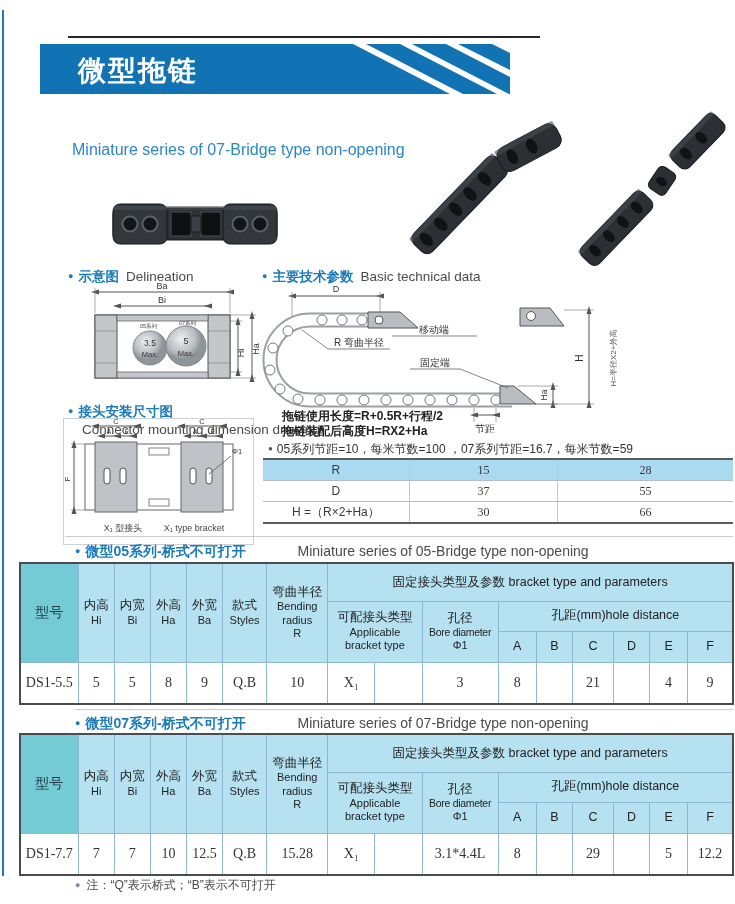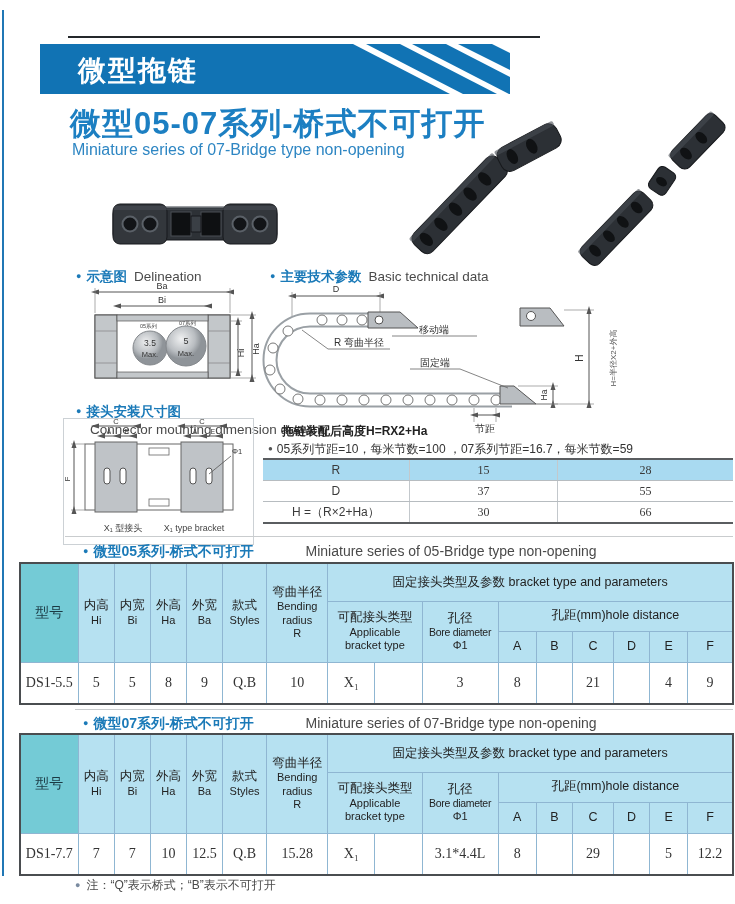--- a/index.html
+++ b/index.html
@@ -12,21 +12,21 @@
   .banner-wrap{position:absolute;left:40px;top:44px;width:470px;height:50px;}
   .banner-title{position:absolute;left:78px;top:52px;color:#fff;font-weight:bold;
                 font-size:28px;letter-spacing:2px;z-index:2;}
 
   
   .big-title{position:absolute;left:70px;top:103px;color:#1c7fc2;font-weight:bold;
              font-size:31px;letter-spacing:1px;}
   .sub-title{position:absolute;left:72px;top:141px;color:#2e86c3;font-size:16px;}
 
   
-  .sec-label{position:absolute;font-size:13.5px;white-space:nowrap;margin-left:8px;}
+  .sec-label{position:absolute;font-size:13.5px;white-space:nowrap;}
   .sec-label .bullet{color:#1b7ab8;font-size:9px;vertical-align:2px;margin-right:5px;}
   .sec-label .cn{color:#1b7ab8;font-weight:bold;}
   .sec-label .en{color:#4a4a4a;margin-left:7px;font-weight:normal;}
   .sec-label .en-line{display:block;margin-left:14px;color:#4a4a4a;font-weight:normal;margin-top:1px;}
 
   .sep-line{position:absolute;height:1px;background:#c9ccce;}
 
   
   .formula{position:absolute;font-size:12px;font-weight:bold;color:#222;white-space:nowrap;}
   .pitch-note{position:absolute;font-size:12px;color:#333;white-space:nowrap;}
@@ -68,21 +68,20 @@
   <div class="banner-wrap">
     <svg width="470" height="50" viewBox="0 0 470 50">
       <polygon points="0,0 313,0 410,50 0,50" fill="#1173b4"></polygon>
       <polygon points="326,0 360,0 457,50 423,50" fill="#1173b4"></polygon>
       <polygon points="372,0 406,0 470,33 470,50 469,50" fill="#1173b4"></polygon>
       <polygon points="418,0 452,0 470,9 470,26" fill="#1173b4"></polygon>
     </svg>
   </div>
   <div class="banner-title">微型拖链</div>
 
-  <div class="big-title">微型05-07系列-桥式不可打开</div>
   <div class="sub-title">Miniature series of 07-Bridge type non-opening</div>
 
   <svg style="position:absolute;left:105px;top:190px" width="180" height="68" viewBox="0 0 180 68">
     <rect x="8" y="18" width="164" height="32" rx="6" fill="#2d3136" stroke="#17191c"></rect>
     <rect x="8" y="14" width="54" height="40" rx="7" fill="#33373c" stroke="#17191c"></rect>
     <rect x="118" y="14" width="54" height="40" rx="7" fill="#33373c" stroke="#17191c"></rect>
     <rect x="9" y="16" width="162" height="4" fill="#4a5057" opacity="0.55"></rect>
     <circle cx="25" cy="34" r="7.5" fill="#121417" stroke="#5a6067" stroke-width="2"></circle>
     <circle cx="45" cy="34" r="7.5" fill="#121417" stroke="#5a6067" stroke-width="2"></circle>
     <circle cx="135" cy="34" r="7.5" fill="#121417" stroke="#5a6067" stroke-width="2"></circle>
@@ -288,20 +287,21 @@
     <line x1="291" y1="104" x2="291" y2="122" stroke="#555" marker-start="url(#arr)" marker-end="url(#arr)"></line>
     <text x="285" y="113" font-size="8.5" fill="#333" transform="rotate(-90 285,113)" text-anchor="middle">Ha</text>
 
     <line x1="302" y1="28" x2="332" y2="28" stroke="#888" stroke-width="0.7"></line>
     <line x1="274" y1="122" x2="332" y2="122" stroke="#888" stroke-width="0.7"></line>
     <line x1="327" y1="28" x2="327" y2="122" stroke="#555" marker-start="url(#arr)" marker-end="url(#arr)"></line>
     <text x="321" y="76" font-size="10" fill="#333" transform="rotate(-90 321,76)" text-anchor="middle">H</text>
     <text x="354" y="76" font-size="8" fill="#555" transform="rotate(-90 354,76)" text-anchor="middle">H=半径X2+外高</text>
   </svg>
 
+  <div class="formula" style="left:282px;top:408px">拖链使用长度=R+0.5R+行程/2</div>
   <div class="formula" style="left:282px;top:423px">拖链装配后高度H=RX2+Ha</div>
 
   <div class="pitch-note" style="left:268px;top:441px">
     <span class="bullet">●</span><span>05系列节距=10，每米节数=100 ，07系列节距=16.7，每米节数=59</span>
   </div>
 
   <table class="rd-table">
     <tbody>
         <tr class="hdr">
       <td style="width:30.6%">R</td>

